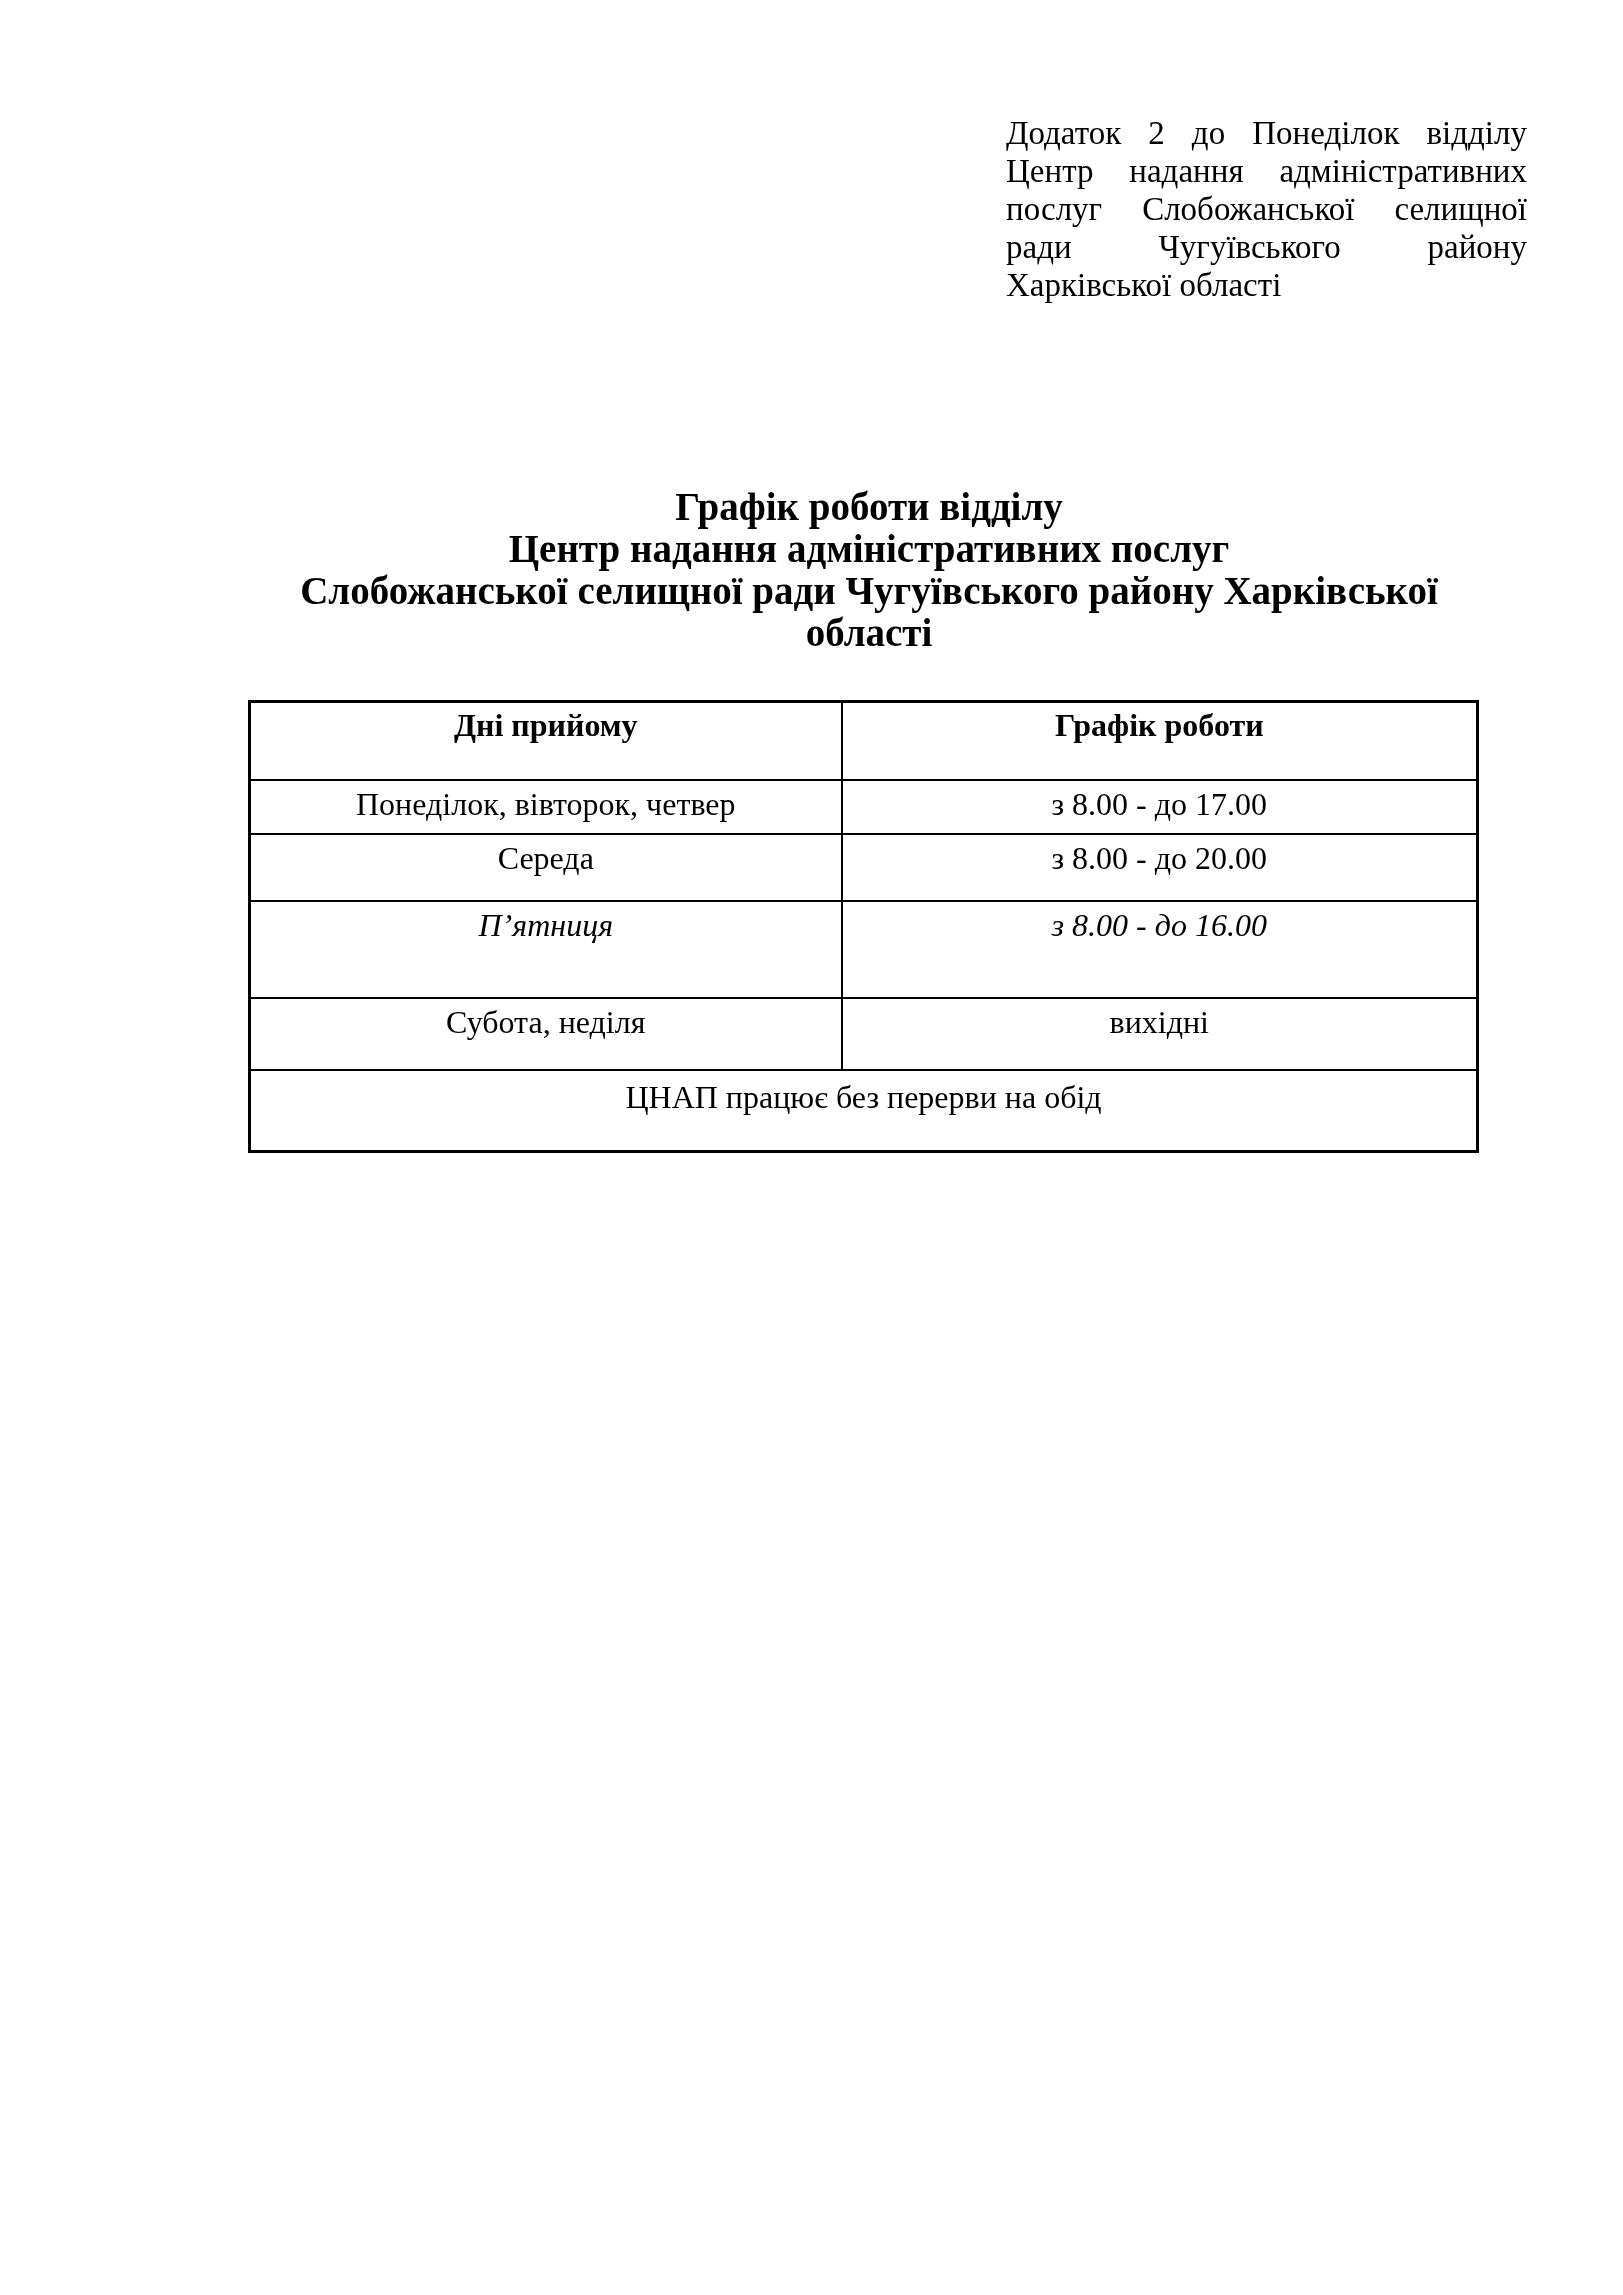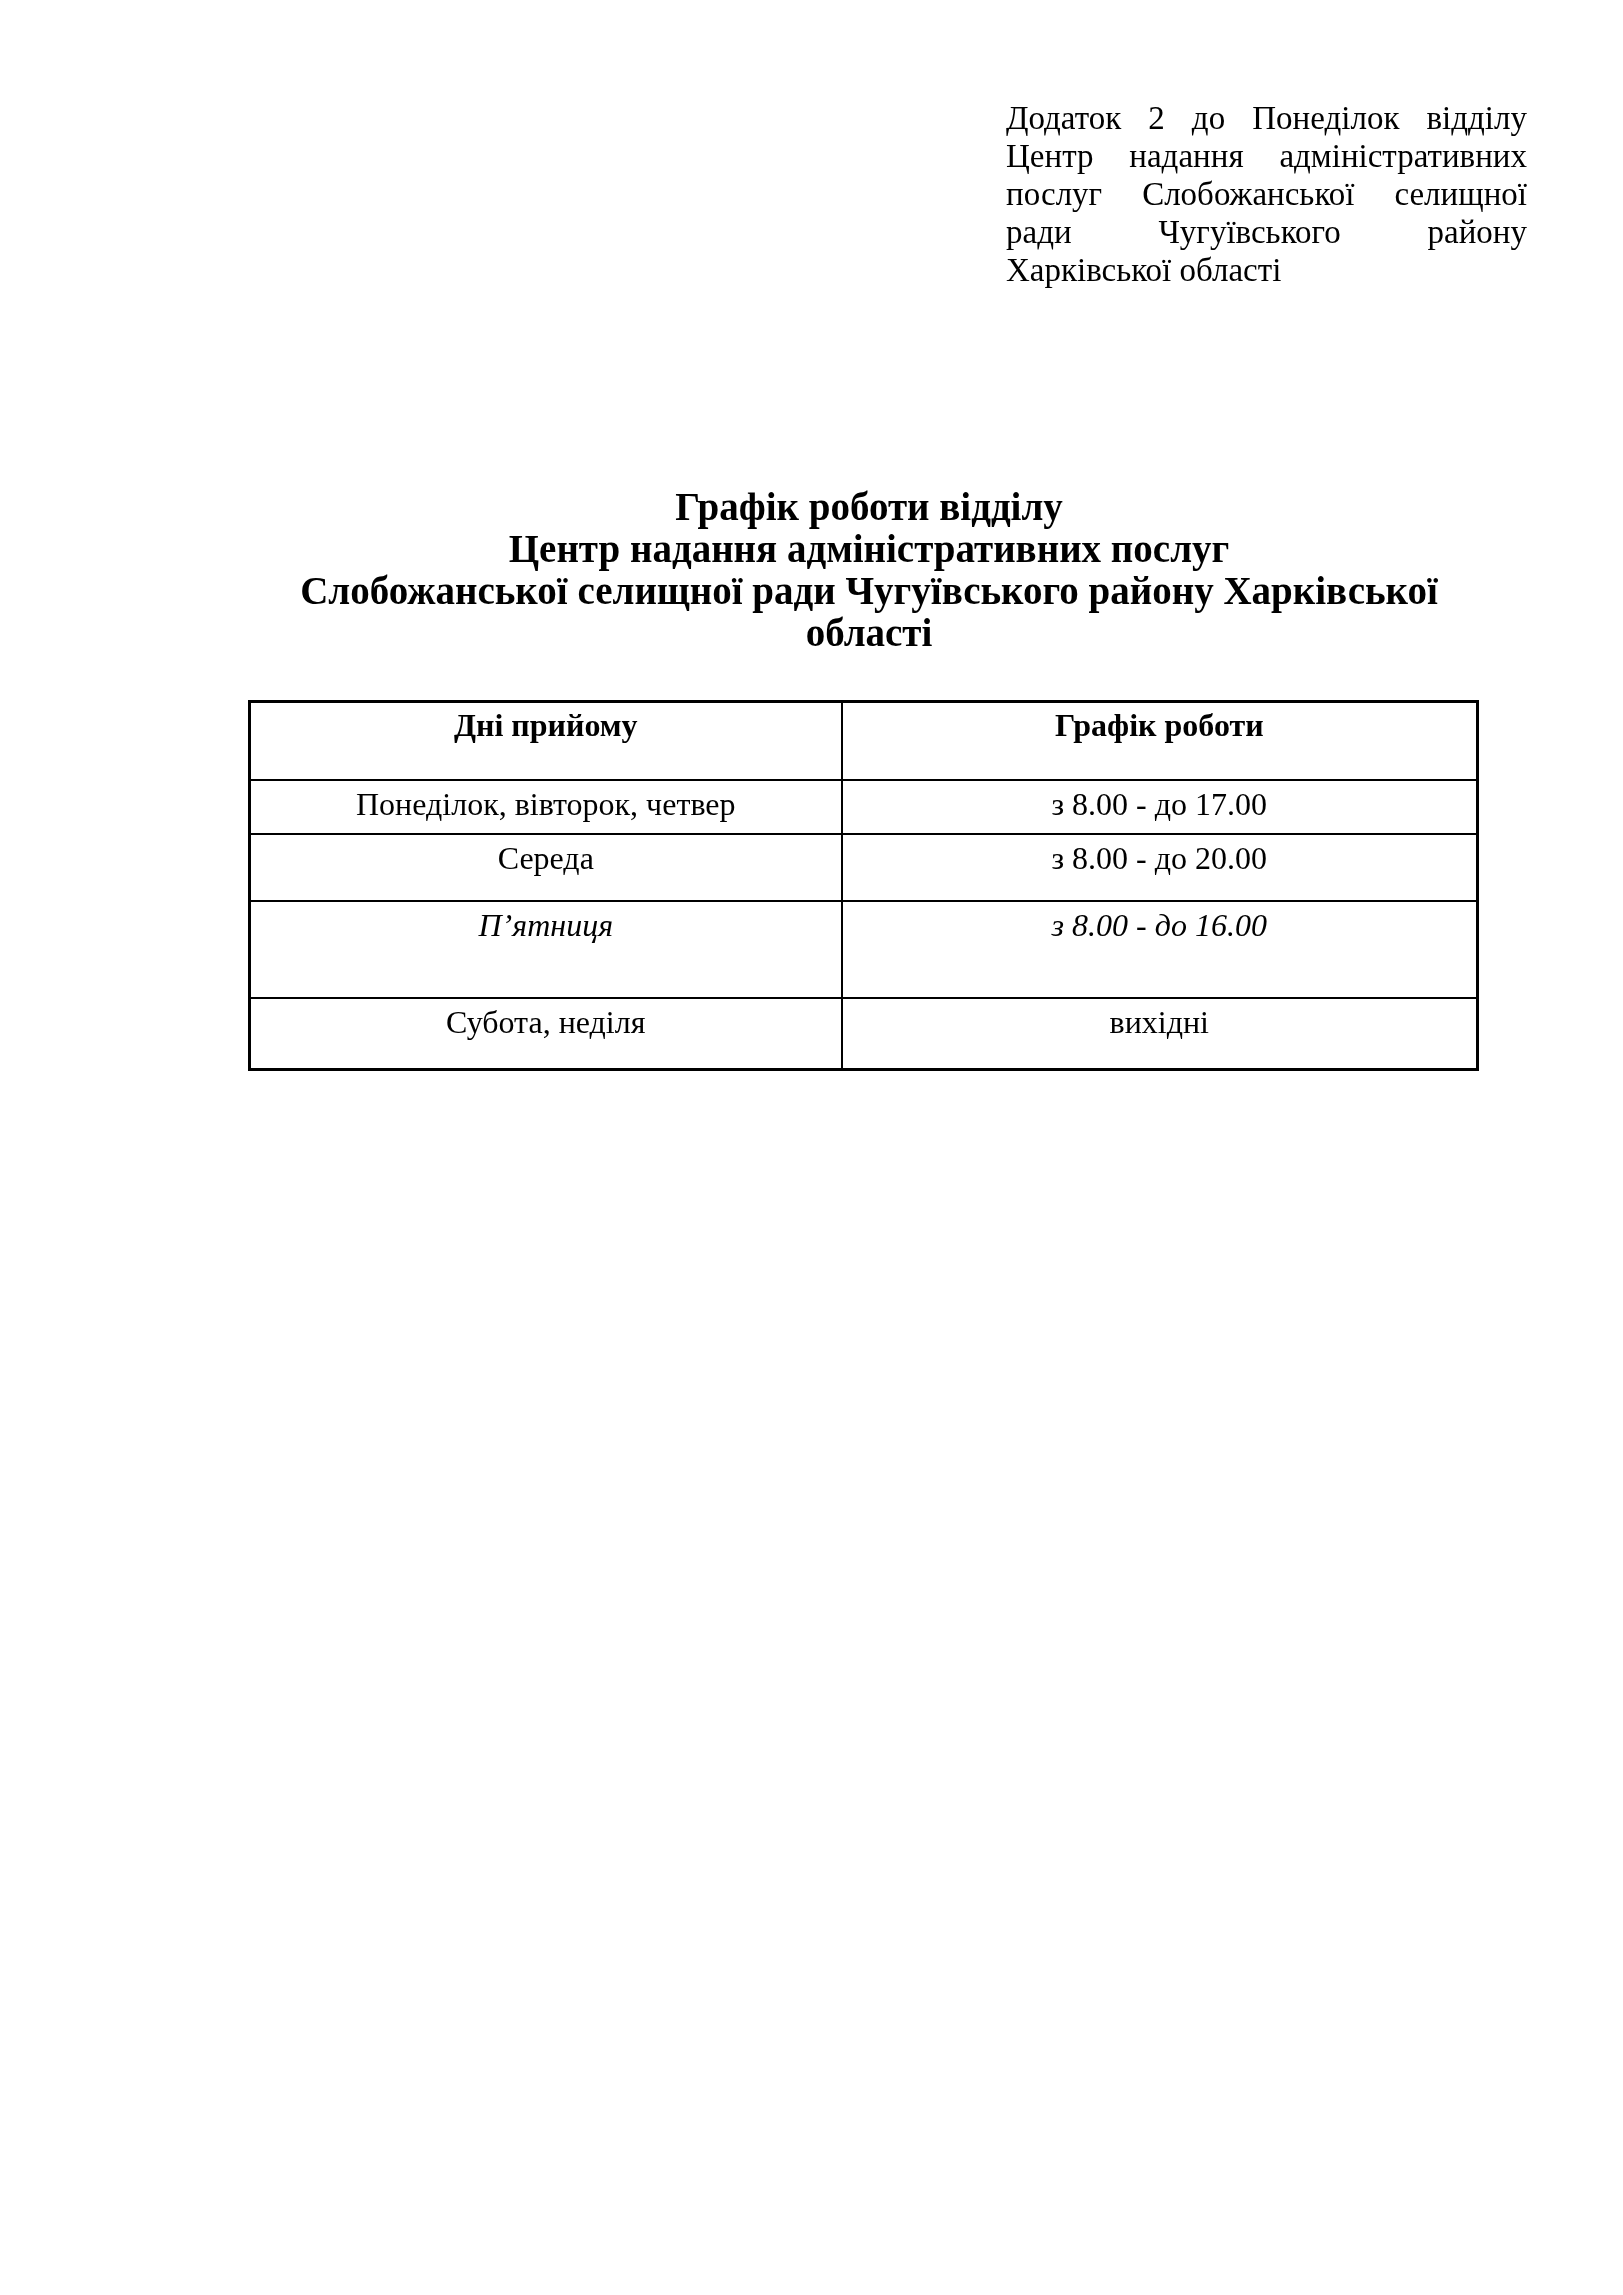--- a/index.html
+++ b/index.html
@@ -14,21 +14,21 @@
     background: #ffffff;
     color: #000000;
     font-family: "Liberation Serif", "DejaVu Serif", serif;
     overflow: hidden;
   }
 
   
   .appendix {
     position: absolute;
     left: 1006px;
-    top: 99px;
+    top: 114px;
     width: 521px;
     font-size: 33px;
     line-height: 38px;
     font-weight: normal;
   }
   .appendix .jline {
     display: flex;
     justify-content: space-between;
   }
   .appendix .jline-last {
@@ -133,17 +133,20 @@
         <td>з 8.00 - до 20.00</td>
       </tr>
       <tr class="row-3">
         <td>П’ятниця</td>
         <td>з 8.00 - до 16.00</td>
       </tr>
       <tr class="row-4">
         <td>Субота, неділя</td>
         <td>вихідні</td>
       </tr>
+      <tr class="foot-row">
+        <td colspan="2">ЦНАП працює без перерви на обід</td>
+      </tr>
     </tbody>
   </table>
 
 </div>
 
 
 </body></html>

